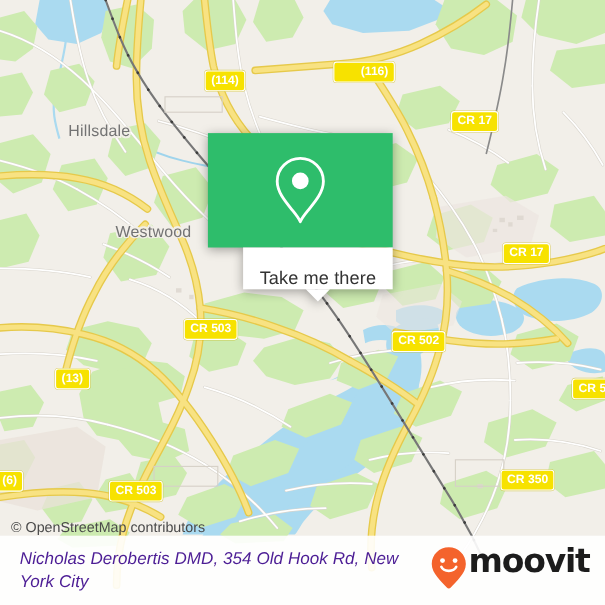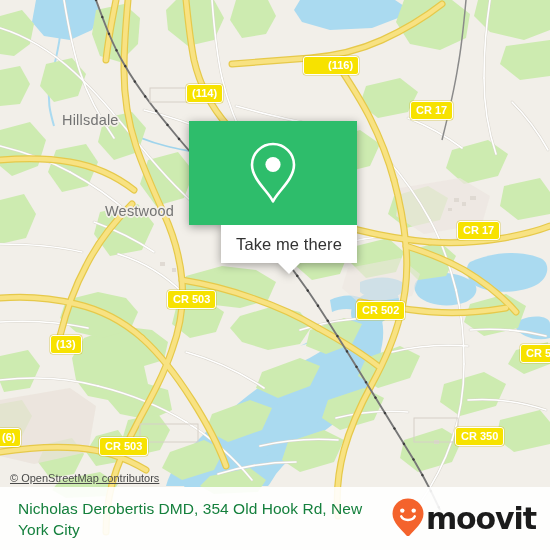--- a/index.html
+++ b/index.html
@@ -77,21 +77,21 @@
     height: 104px;
     display: flex;
     align-items: center;
     justify-content: center;
   }
   #callout-pin svg { display: block; }
   #callout-label-bar {
     background: #ffffff;
     height: 38px;
     display: flex;
-    align-items: center;
+    align-items: flex-end;
     justify-content: center;
     position: relative;
     margin-left: 32px;
   }
   #callout-label {
     font-family: "Liberation Sans", sans-serif;
     font-size: 16.5px;
     color: #333333;
     letter-spacing: .1px;
   }
@@ -105,51 +105,50 @@
     border-right: 11px solid transparent;
     border-top: 11px solid #ffffff;
   }
 
   
   #attribution {
     position: absolute;
     left: 10px;
     top: 472px;
     font-family: "Liberation Sans", sans-serif;
-    font-size: 11px;
+    font-size: 13px;
     color: #4a4a4a;
     white-space: nowrap;
-    text-decoration: underline;
   }
 
   
   #bottom-bar {
     position: absolute;
     left: 0;
     top: 487px;
     width: 550px;
     height: 63px;
     background: rgba(255,255,255,.90);
     display: flex;
     align-items: center;
     justify-content: space-between;
     padding: 0 14px 0 18px;
     box-sizing: border-box;
   }
   #bottom-title {
     font-family: "Liberation Sans", sans-serif;
     font-size: 15.5px;
-    color: #15803d;
+    color: #4c1d95;
     line-height: 21px;
     max-width: 385px;
     letter-spacing: .05px;
+    font-style: italic;
   }
   #moovit-logo {
     display: flex;
-    align-items: center;
     gap: 1px;
     flex: none;
   }
   #moovit-wordmark {
     font-family: "DejaVu Sans", sans-serif;
     font-size: 30px;
     font-weight: bold;
     color: #1c1c1c;
     letter-spacing: -1.1px;
     line-height: 30px;
@@ -457,21 +456,21 @@
       <g fill="none" stroke="#d6d0c7" stroke-width="1">
         <rect x="140" y="424" width="58" height="18"></rect>
         <rect x="414" y="418" width="44" height="24"></rect>
         <rect x="150" y="88" width="52" height="14"></rect>
       </g>
     </svg>
 
     <div class="place-label" style="left:62px; top:112px;">Hillsdale</div>
     <div class="place-label" style="left:105px; top:203px;">Westwood</div>
 
-    <div class="shield" style="left:186px; top:64px;margin-top:20px;">(114)</div>
+    <div class="shield" style="left:186px; top:64px;">(114)</div>
     <div class="shield" style="left:303px; top:56px;padding-left:24px;">(116)</div>
     <div class="shield" style="left:410px; top:101px;">CR 17</div>
     <div class="shield" style="left:457px; top:221px;">CR 17</div>
     <div class="shield" style="left:167px; top:290px;">CR 503</div>
     <div class="shield" style="left:356px; top:301px;">CR 502</div>
     <div class="shield" style="left:50px; top:335px;">(13)</div>
     <div class="shield" style="left:520px; top:344px;">CR 50</div>
     <div class="shield" style="left:-4px; top:428px;">(6)</div>
     <div class="shield" style="left:99px; top:437px;">CR 503</div>
     <div class="shield" style="left:455px; top:427px;">CR 350</div>

